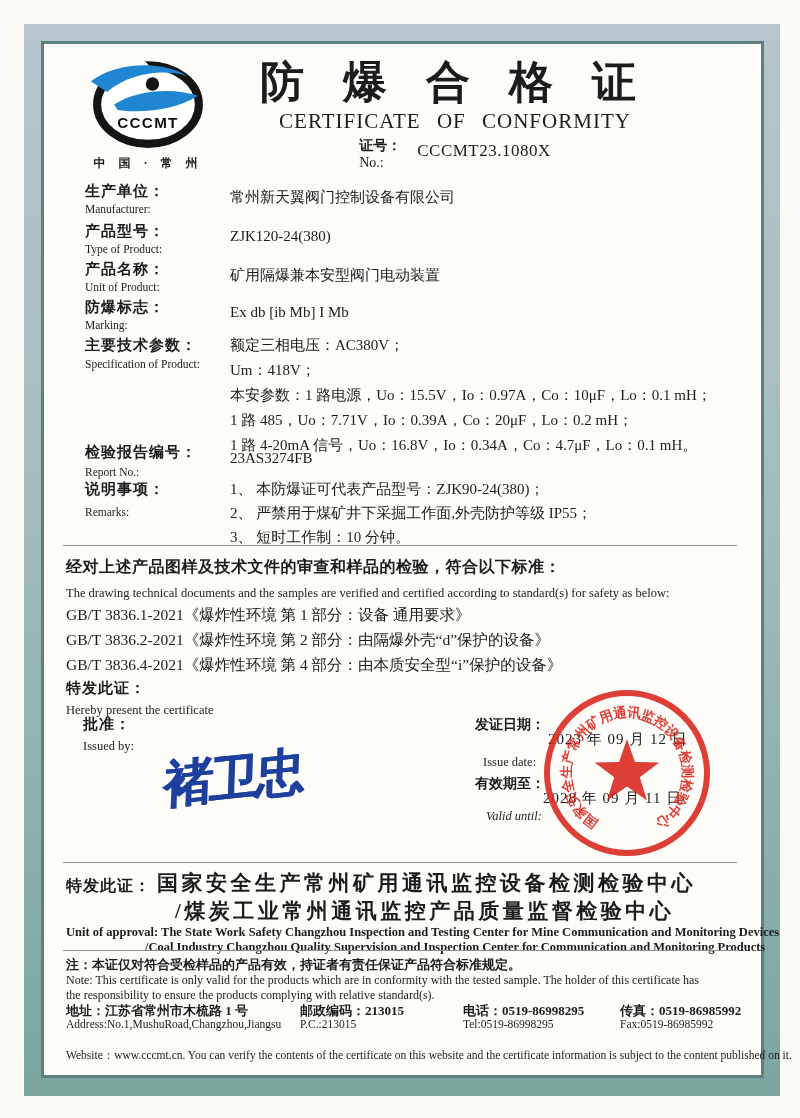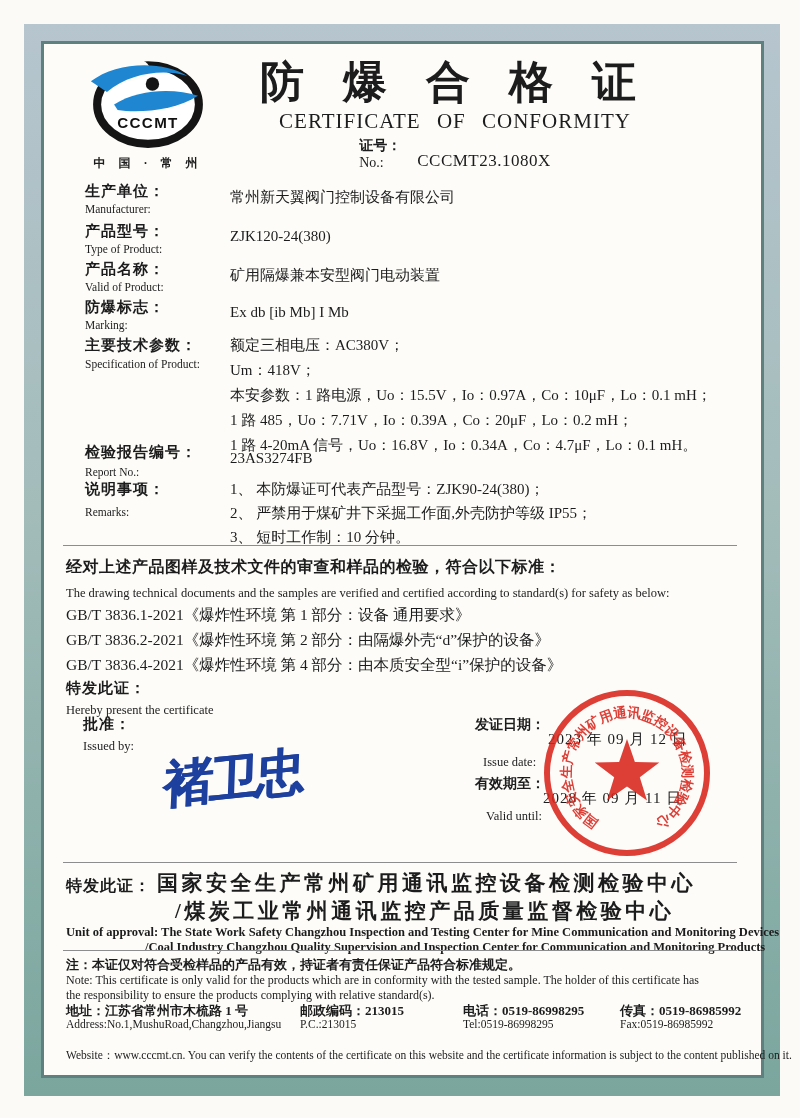--- a/index.html
+++ b/index.html
@@ -24,21 +24,21 @@
   .content { position:absolute; left:45px; top:45px; width:710px; height:1028px; }
   .abs { position:absolute; white-space:nowrap; }
   .cn-label { font-weight:bold; font-size:15px; letter-spacing:1px; }
   .en-label { font-size:11.5px; }
   .value    { font-size:15px; }
   .divider  { position:absolute; height:1px; background:#8d8d8d; left:18px; width:674px; }
 
   
   .title-cn { font-size:44px; font-weight:bold; letter-spacing:14px; text-align:center; }
   .title-en { font-size:21px; letter-spacing:1px; word-spacing:10px; text-align:center; }
-  .certno-wrap { display:flex; align-items:flex-end; justify-content:center; gap:16px; }
+  .certno-wrap { display:flex; align-items:flex-start; justify-content:center; gap:16px; }
   .certno-labels div:first-child { font-size:14px; font-weight:bold; }
   .certno-labels div:last-child  { font-size:14px; }
   .certno-value { font-size:17px; letter-spacing:.5px; padding-top:4px; }
   .logo-caption { font-size:12px; letter-spacing:5px; text-align:center; font-weight:bold; }
 
   
   .stmt-cn  { font-size:16px; font-weight:bold; letter-spacing:.5px; }
   .stmt-en  { font-size:12.5px; }
   .std-line { font-size:15.5px; }
 
@@ -102,21 +102,21 @@
 
     <div class="abs cn-label" style="left:40px; top:137px;">生产单位：</div>
     <div class="abs en-label" style="left:40px; top:158px;">Manufacturer:</div>
     <div class="abs value" style="left:185px; top:143px;">常州新天翼阀门控制设备有限公司</div>
 
     <div class="abs cn-label" style="left:40px; top:177px;">产品型号：</div>
     <div class="abs en-label" style="left:40px; top:198px;">Type of Product:</div>
     <div class="abs value" style="left:185px; top:183px;">ZJK120-24(380)</div>
 
     <div class="abs cn-label" style="left:40px; top:215px;">产品名称：</div>
-    <div class="abs en-label" style="left:40px; top:236px;">Valid of Product:</div>
+    <div class="abs en-label" style="left:40px; top:236px;">Unit of Product:</div>
     <div class="abs value" style="left:185px; top:221px;">矿用隔爆兼本安型阀门电动装置</div>
 
     <div class="abs cn-label" style="left:40px; top:253px;">防爆标志：</div>
     <div class="abs en-label" style="left:40px; top:274px;">Marking:</div>
     <div class="abs value" style="left:185px; top:259px;">Ex db [ib Mb] I Mb</div>
 
     <div class="abs cn-label" style="left:40px; top:291px;">主要技术参数：</div>
     <div class="abs en-label" style="left:40px; top:313px;">Specification of Product:</div>
     <div class="abs value" style="left:185px; top:291px;">额定三相电压：AC380V；</div>
     <div class="abs value" style="left:185px; top:316px;">Um：418V；</div>
@@ -146,21 +146,21 @@
 
     <div class="abs cn-label" style="left:38px; top:670px;">批准：</div>
     <div class="abs en-label" style="left:38px; top:694px; font-size:12.5px;">Issued by:</div>
     <div class="abs sig" style="left:118px; top:700px;">褚卫忠</div>
 
     <div class="abs date-label-cn" style="left:430px; top:671px;">发证日期：</div>
     <div class="abs date-value" style="left:503px; top:685px;">2023 年 09 月 12 日</div>
     <div class="abs date-label-en" style="left:438px; top:710px;">Issue date:</div>
     <div class="abs date-label-cn" style="left:430px; top:730px;">有效期至：</div>
     <div class="abs date-value" style="left:498px; top:744px;">2028 年 09 月 11 日</div>
-    <div class="abs date-label-en" style="left:441px; top:764px;">Valid until:</div>
+    <div class="abs date-label-en" style="left:441px; top:764px;font-style:italic;">Valid until:</div>
 
     <svg class="abs seal" style="left:487px; top:633px; z-index:3;" width="190" height="190" viewBox="-95 -95 190 190">
       <circle cx="0" cy="0" r="80" fill="none" stroke="#d9251c" stroke-width="6"></circle>
       <polygon points="0,-34 7.9,-10.9 32.3,-10.5 12.8,4.2 20,27.5 0,13.5 -20,27.5 -12.8,4.2 -32.3,-10.5 -7.9,-10.9" fill="#d9251c"></polygon>
       <g id="seal-ring" fill="#d9251c">
           <text transform="rotate(-143)" x="0" y="-56" text-anchor="middle">国</text>
           <text transform="rotate(-129.38095238095238)" x="0" y="-56" text-anchor="middle">家</text>
           <text transform="rotate(-115.76190476190476)" x="0" y="-56" text-anchor="middle">安</text>
           <text transform="rotate(-102.14285714285714)" x="0" y="-56" text-anchor="middle">全</text>
           <text transform="rotate(-88.52380952380952)" x="0" y="-56" text-anchor="middle">生</text>

